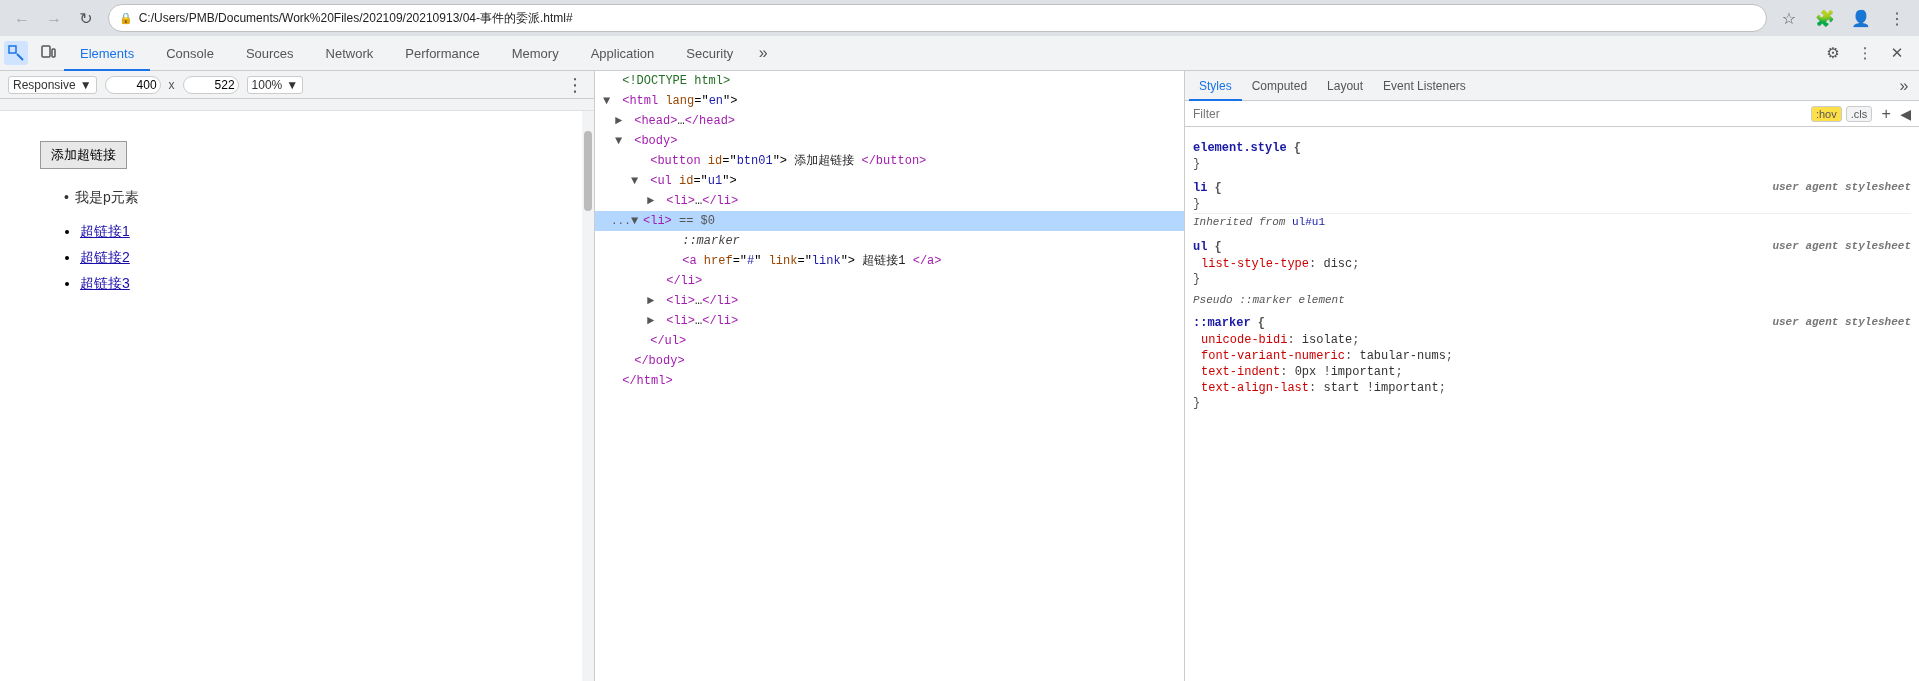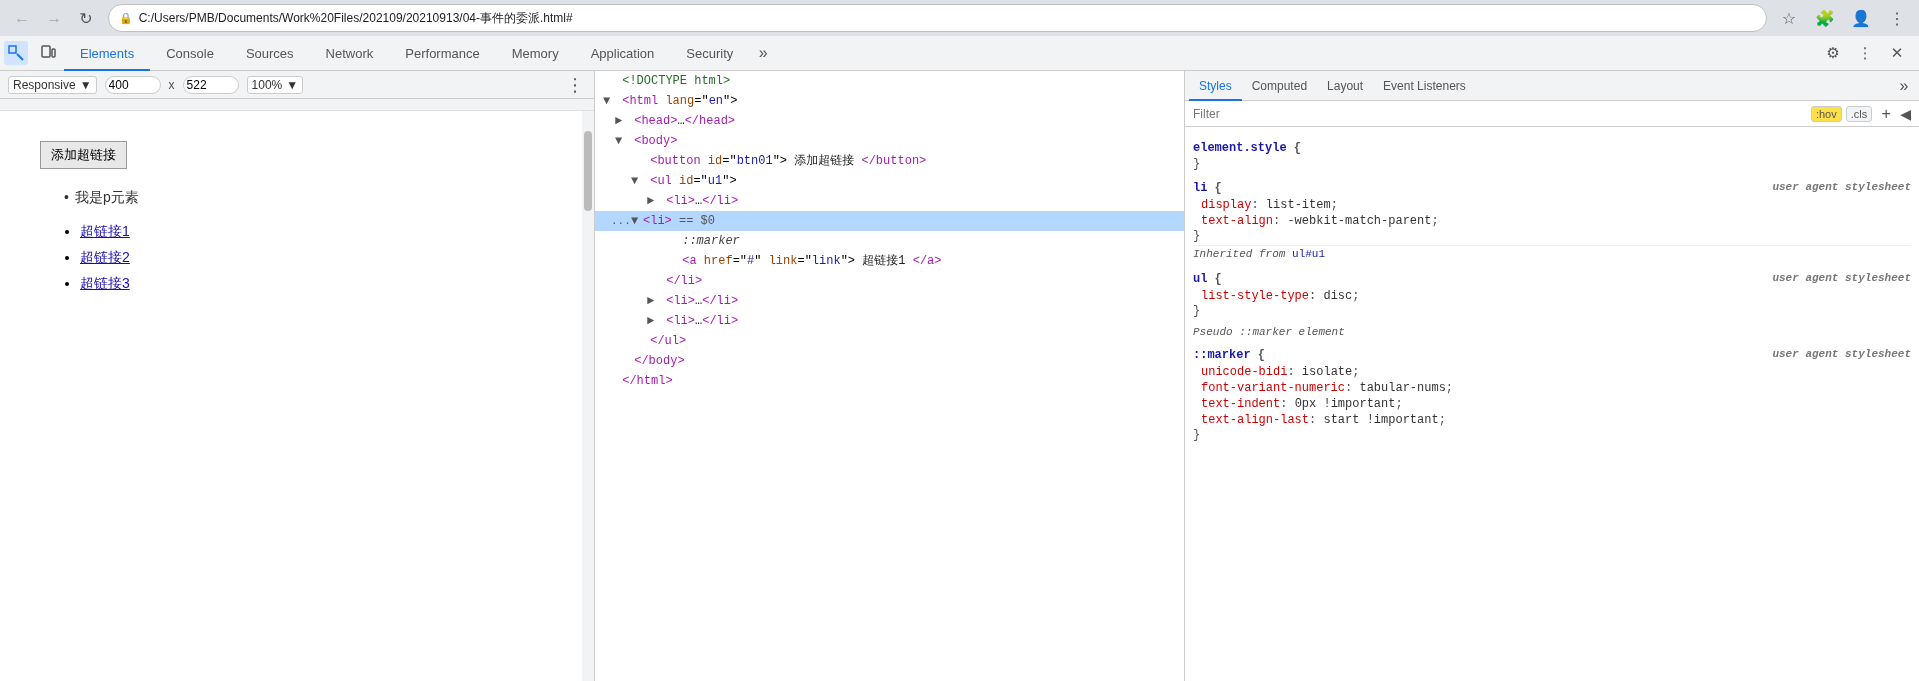--- a/index.html
+++ b/index.html
@@ -68,21 +68,21 @@
     .viewport-toolbar {
       height: 28px; background: #f1f3f4; border-bottom: 1px solid #ccc;
       display: flex; align-items: center; padding: 0 8px; gap: 8px;
     }
     .responsive-select {
       display: flex; align-items: center; gap: 4px; font-size: 12px; color: #333;
       cursor: pointer; border: 1px solid #ccc; border-radius: 3px; padding: 1px 4px; background: white;
     }
     .dimension-input {
       width: 56px; border: 1px solid #ccc; border-radius: 9px; padding: 1px 3px;
-      font-size: 12px; text-align: left; background: white;
+      font-size: 12px; text-align: right; background: white;
     }
     .dim-x { font-size: 12px; color: #555; }
     .zoom-select {
       display: flex; align-items: center; gap: 4px; font-size: 12px; color: #333;
       cursor: pointer; border: 1px solid #ccc; border-radius: 3px; padding: 1px 4px; background: white;
     }
     .viewport-more-btn {
       margin-left: auto; width: 22px; height: 22px; border: none; background: transparent;
       cursor: pointer; color: #555; font-size: 18px; display: flex; align-items: center; justify-content: center;
     }
@@ -409,28 +409,20 @@
           <span class="style-punct"> {</span>
         </div>
         <div class="style-block"></div>
         <div><span class="style-punct">}</span></div>
 
         <div class="style-rule-header">
           <span class="style-selector">li</span>
           <span class="style-source">user agent stylesheet</span>
           <span class="style-punct"> {</span>
         </div>
-        <div class="style-block">
-          <div class="style-block-line">
-            <span class="style-prop">display</span><span class="style-punct">: </span><span class="style-val">list-item</span><span class="style-punct">;</span>
-          </div>
-          <div class="style-block-line">
-            <span class="style-prop">text-align</span><span class="style-punct">: </span><span class="style-val">-webkit-match-parent</span><span class="style-punct">;</span>
-          </div>
-        </div>
         <div><span class="style-punct">}</span></div>
 
         <div class="inherited-label">
           Inherited from <span class="inherited-from">ul#u1</span>
         </div>
 
         <div class="style-rule-header">
           <span class="style-selector">ul</span>
           <span class="style-source">user agent stylesheet</span>
           <span class="style-punct"> {</span>

